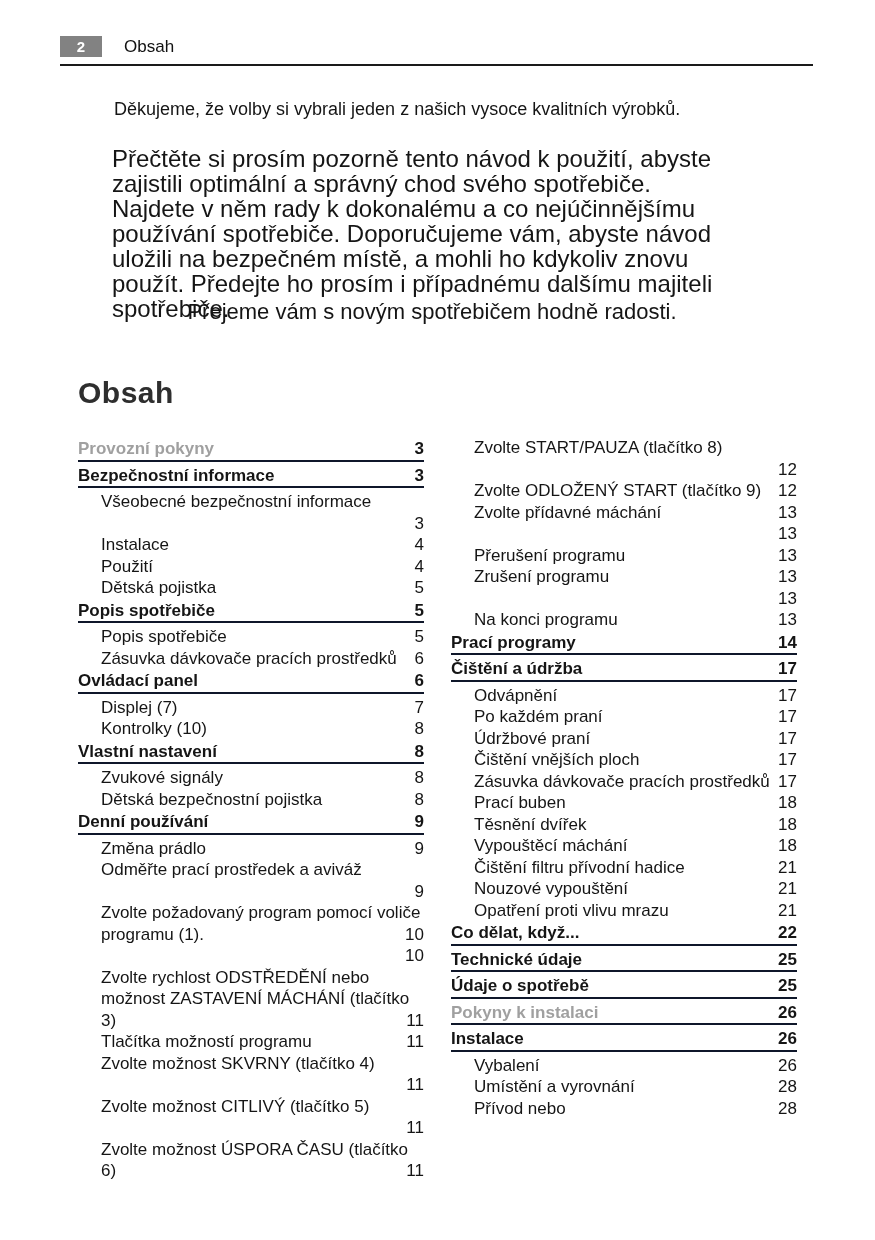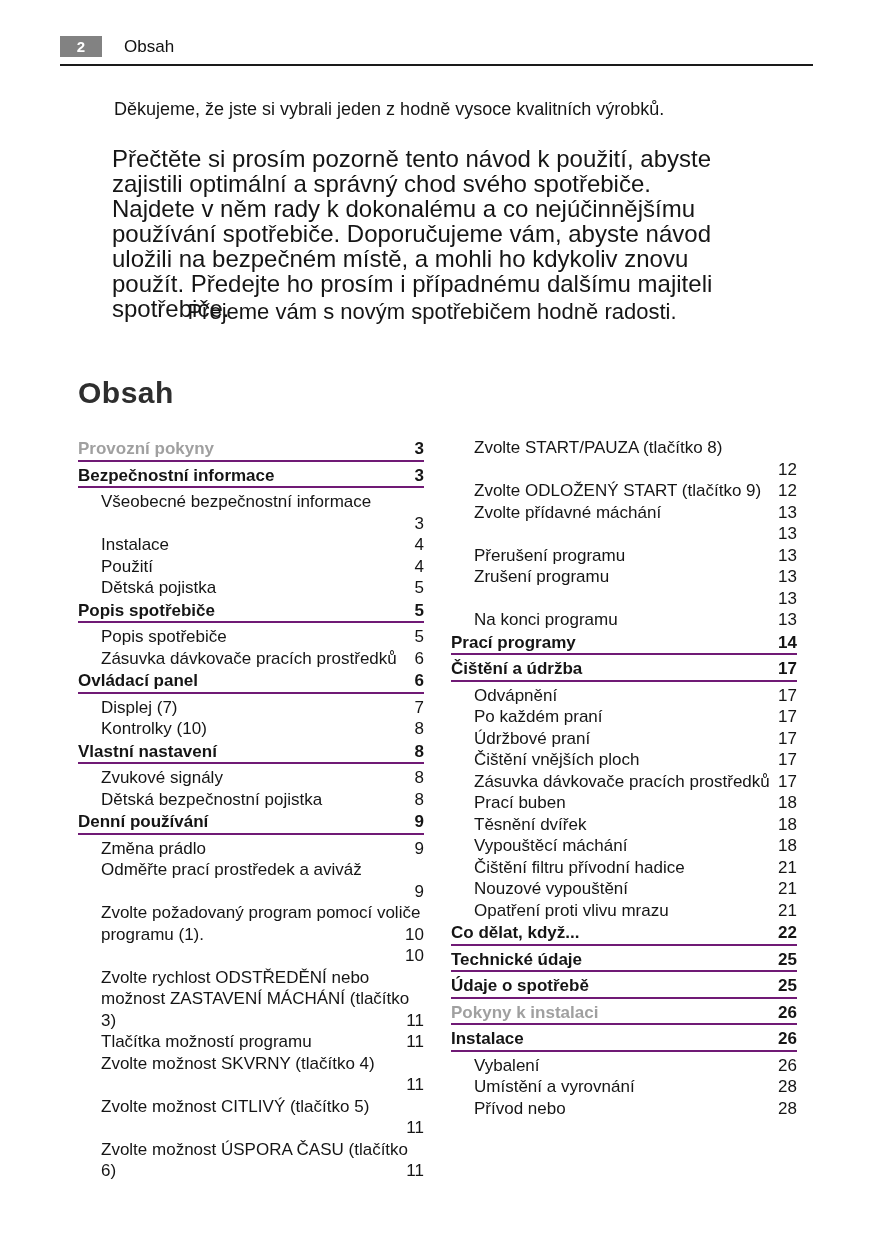--- a/index.html
+++ b/index.html
@@ -22,38 +22,38 @@
 
   .toc-title { position:absolute; top:376px; left:78px; font-size:30px;
                font-weight:bold; color:#2e2e2e; letter-spacing:0.5px; }
 
   .toc { position:absolute; top:437px; left:78px; display:flex; gap:27px; }
   .toc-col { width:346px; }
 
   .toc-entry { font-size:17px; line-height:21.5px; }
   .toc-entry.section, .toc-entry.section-muted {
       display:flex; justify-content:space-between; align-items:baseline;
-      font-weight:bold; border-bottom:2px solid #701a75; margin-top:1px; margin-bottom:3px; }
+      font-weight:bold; border-bottom:2px solid #0f172a; margin-top:1px; margin-bottom:3px; }
   .toc-entry.section-muted .toc-label { color:#a0a0a0; }
   .toc-entry.sub { padding-left:23px; }
   .toc-entry.sub::after { content:""; display:block; clear:both; }
   .toc-entry.sub .toc-page { float:right; }
   .toc-entry.sub.num-own-line .toc-page { float:none; display:block; text-align:right; }
 </style>
 </head>
 <body>
 
 <div class="page">
 
   <div class="header">
     <span class="page-badge">2</span>
     <span class="header-title">Obsah</span>
   </div>
 
-  <p class="intro-thanks">Děkujeme, že jste si vybrali jeden z hodně vysoce kvalitních výrobků.</p>
+  <p class="intro-thanks">Děkujeme, že volby si vybrali jeden z našich vysoce kvalitních výrobků.</p>
   <p class="intro-body">Přečtěte si prosím pozorně tento návod k použití, abyste zajistili optimální a správný chod svého spotřebiče. Najdete v něm rady k dokonalému a co nejúčinnějšímu používání spotřebiče. Doporučujeme vám, abyste návod uložili na bezpečném místě, a mohli ho kdykoliv znovu použít. Předejte ho prosím i případnému dalšímu majiteli spotřebiče.</p>
   <p class="intro-wish">Přejeme vám s novým spotřebičem hodně radosti.</p>
 
   <h1 class="toc-title">Obsah</h1>
 
   <div class="toc">
     <div class="toc-col">
         <div class="toc-entry section-muted">
           <span class="toc-label">Provozní pokyny</span>
           <span class="toc-page">3</span>

